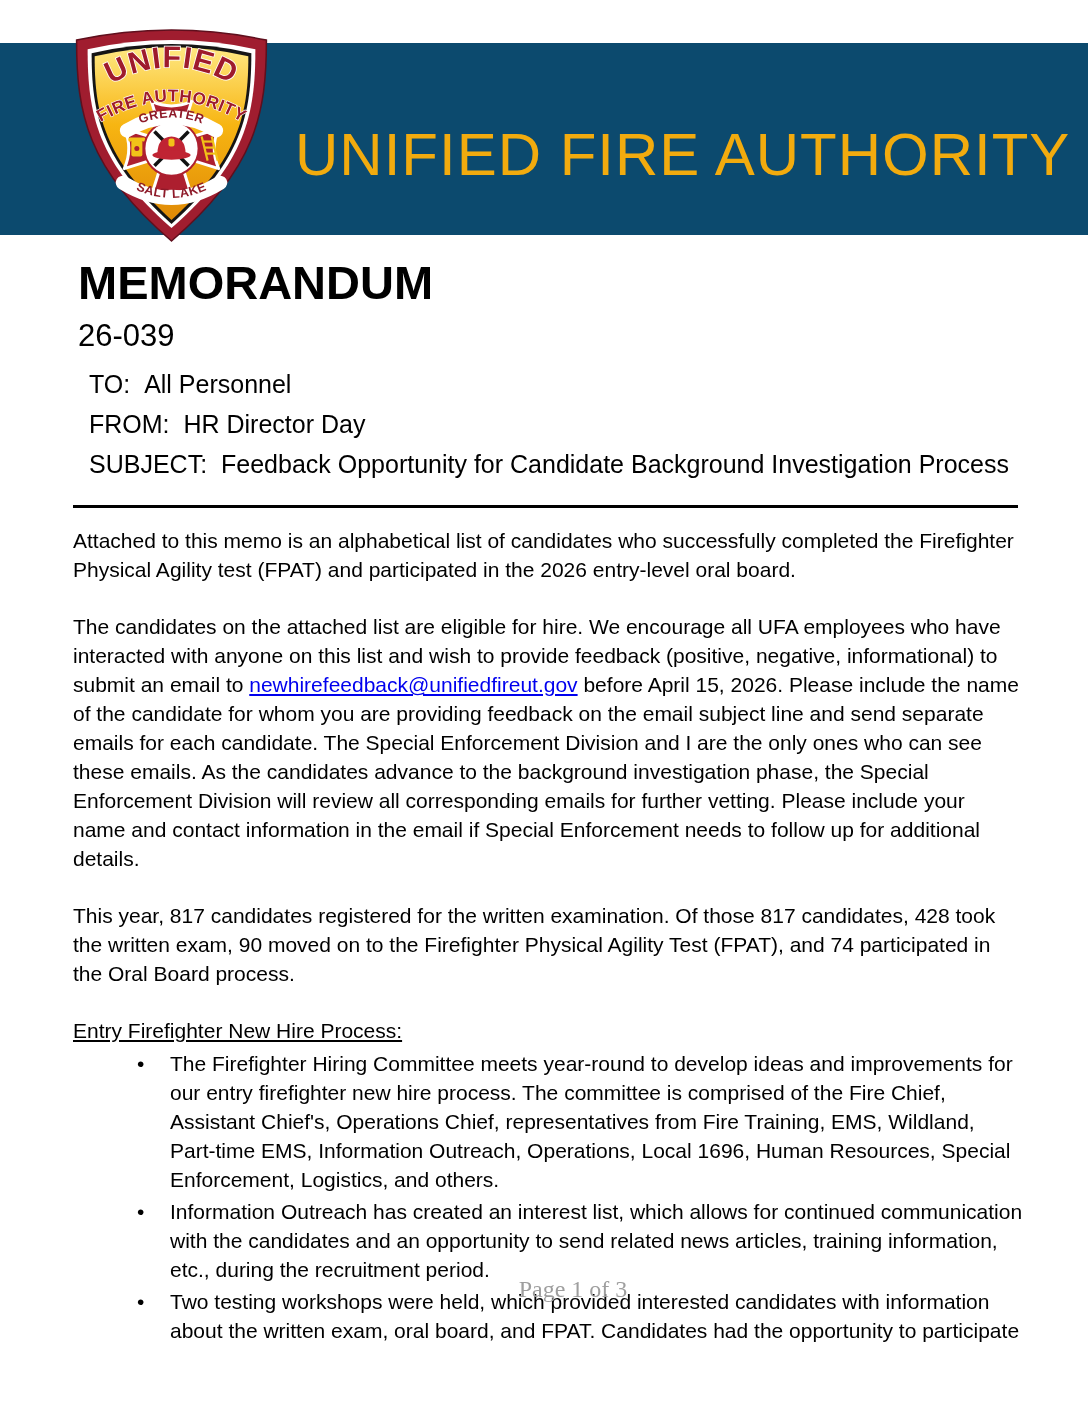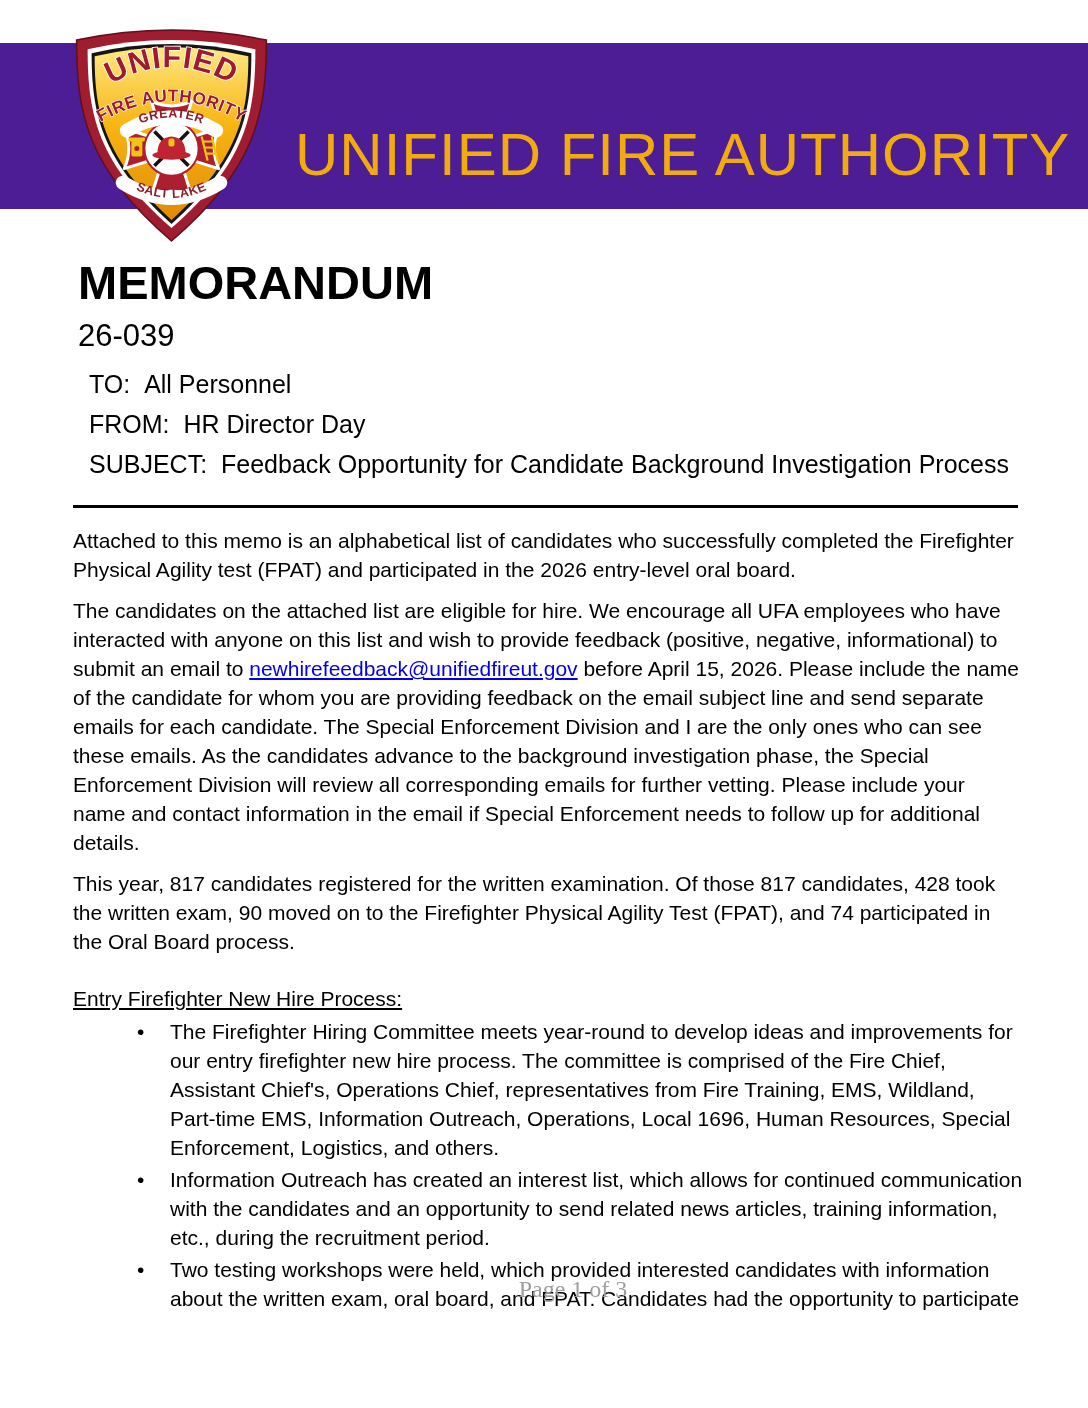--- a/index.html
+++ b/index.html
@@ -8,22 +8,22 @@
     width:1088px;
     height:1408px;
     background:#ffffff;
     font-family:"Liberation Sans", sans-serif;
     color:#000000;
     overflow:hidden;
   }
   
   .header{position:relative;height:209px;}
   .black-band{
-    position:absolute;left:0;top:43px;width:1088px;height:166px;
-    background:#4c1d95;
+    position:absolute;left:0;top:43px;width:1088px;height:192px;
+    background:#0c4a6e;
   }
   .banner-title{
     position:absolute;left:295px;top:82px;
     font-size:60px;line-height:1;letter-spacing:1px;
     font-weight:400;color:#F2AB0E;white-space:nowrap;
   }
   .logo-wrap{
     position:absolute;left:68px;top:18px;width:207px;height:226px;z-index:3;
   }
   .logo-wrap svg{display:block;width:100%;height:100%;}
@@ -34,21 +34,21 @@
   }
   .memo-number{margin:10px 0 0 5px;font-size:31px;line-height:38px;font-weight:400;}
   .memo-date{margin:0 0 0 5px;font-size:31px;line-height:38px;font-weight:400;}
   .addr-line{margin:12px 0 0 16px;font-size:25px;line-height:34px;font-weight:400;}
   .addr-line + .addr-line{margin-top:6px;}
   .rule{
     margin-top:24px;height:0;border:none;border-top:3px solid #000000;width:945px;
   }
   .body-text{font-size:21px;line-height:29px;width:950px;}
   .body-text p{margin:18px 0 0 0;}
-  .body-text p + p{margin-top:12px;}
+  .body-text p + p{margin-top:28px;}
   a.email-link{color:#0000EE;text-decoration:underline;}
   .section-heading{
     margin:28px 0 0 0;font-size:21px;line-height:29px;text-decoration:underline;
   }
   ul.bullets{list-style:none;margin:4px 0 0 0;padding:0;}
   ul.bullets li{position:relative;padding-left:97px;margin-bottom:3px;}
   ul.bullets li::before{
     content:"\2022";position:absolute;left:64px;top:0;
     font-size:21px;line-height:29px;
   }

